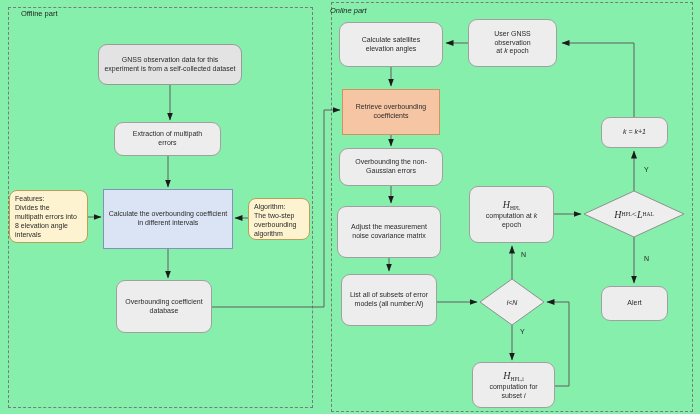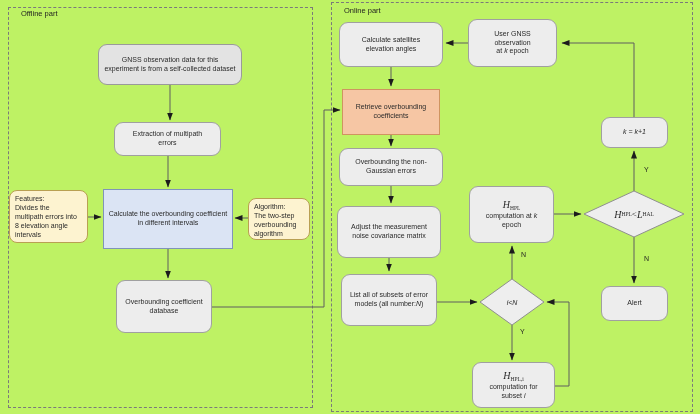--- a/index.html
+++ b/index.html
@@ -1,18 +1,18 @@
 <!DOCTYPE html>
 <html><head>
 <meta charset="utf-8">
 <style>
   html,body{margin:0;padding:0;}
   body{width:700px;height:414px;position:relative;background:#ffffff;
        font-family:"Liberation Sans",sans-serif;color:#2a2a2a;}
-  .stage{position:absolute;left:0;top:0;width:700px;height:414px;overflow:hidden;background:#bef264;}
+  .stage{position:absolute;left:0;top:0;width:700px;height:414px;overflow:hidden;background:#86efac;}
 
   .region{position:absolute;border:1px dashed #7a7a7a;box-sizing:border-box;background:transparent;}
   .region-label{position:absolute;font-size:7.5px;color:#1f1f1f;}
 
   svg.wires{position:absolute;left:0;top:0;}
   .wire{stroke:#5f5f5f;stroke-width:1;fill:none;marker-end:url(#arw);}
   .diamond{fill:#eeeeee;stroke:#8f8f8f;stroke-width:1;}
 
   .node{position:absolute;box-sizing:border-box;display:flex;flex-direction:column;
         align-items:center;justify-content:center;text-align:center;
@@ -34,21 +34,21 @@
   .mline{display:block;}
 </style>
 </head>
 <body>
 
 <div class="stage">
 
   <div class="region" style="left:8px;top:7px;width:305px;height:401px;"></div>
   <div class="region" style="left:331px;top:2px;width:362px;height:410px;"></div>
   <div class="region-label" style="left:21px;top:9px;">Offline part</div>
-  <div class="region-label" style="left:344px;top:6px;">Online part</div>
+  <div class="region-label" style="left:330px;top:6px;font-style:italic;">Online part</div>
 
   <svg class="wires" width="700" height="414">
     <defs>
       <marker id="arw" markerWidth="9" markerHeight="7" refX="7.5" refY="3" orient="auto" markerUnits="userSpaceOnUse">
         <path d="M0,0 L8,3 L0,6 Z" fill="#1c1c1c"></path>
       </marker>
     </defs>
     <g>
       <path class="wire" d="M170,85 L170,120"></path>
       <path class="wire" d="M168,156 L168,187"></path>

